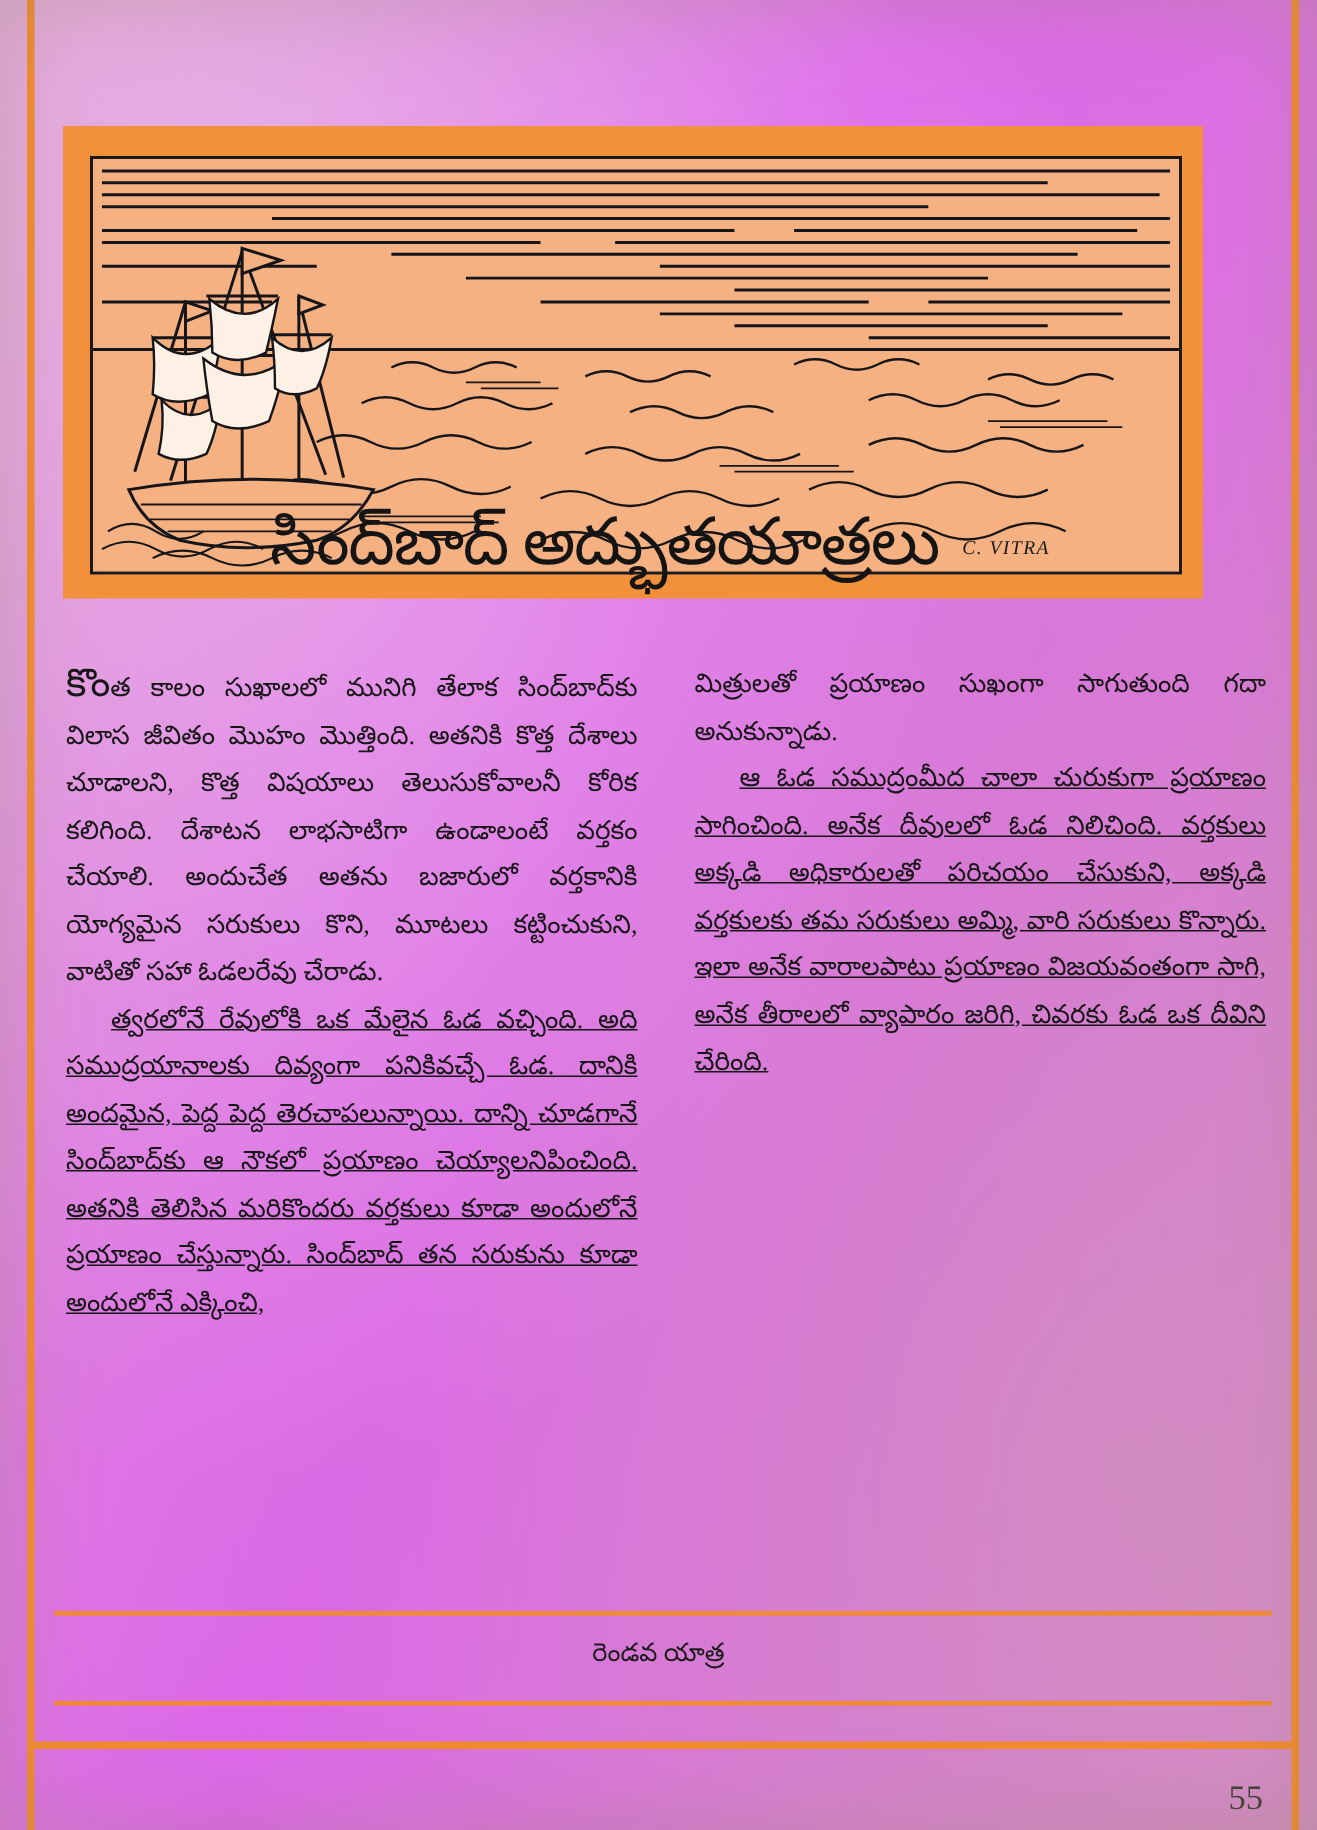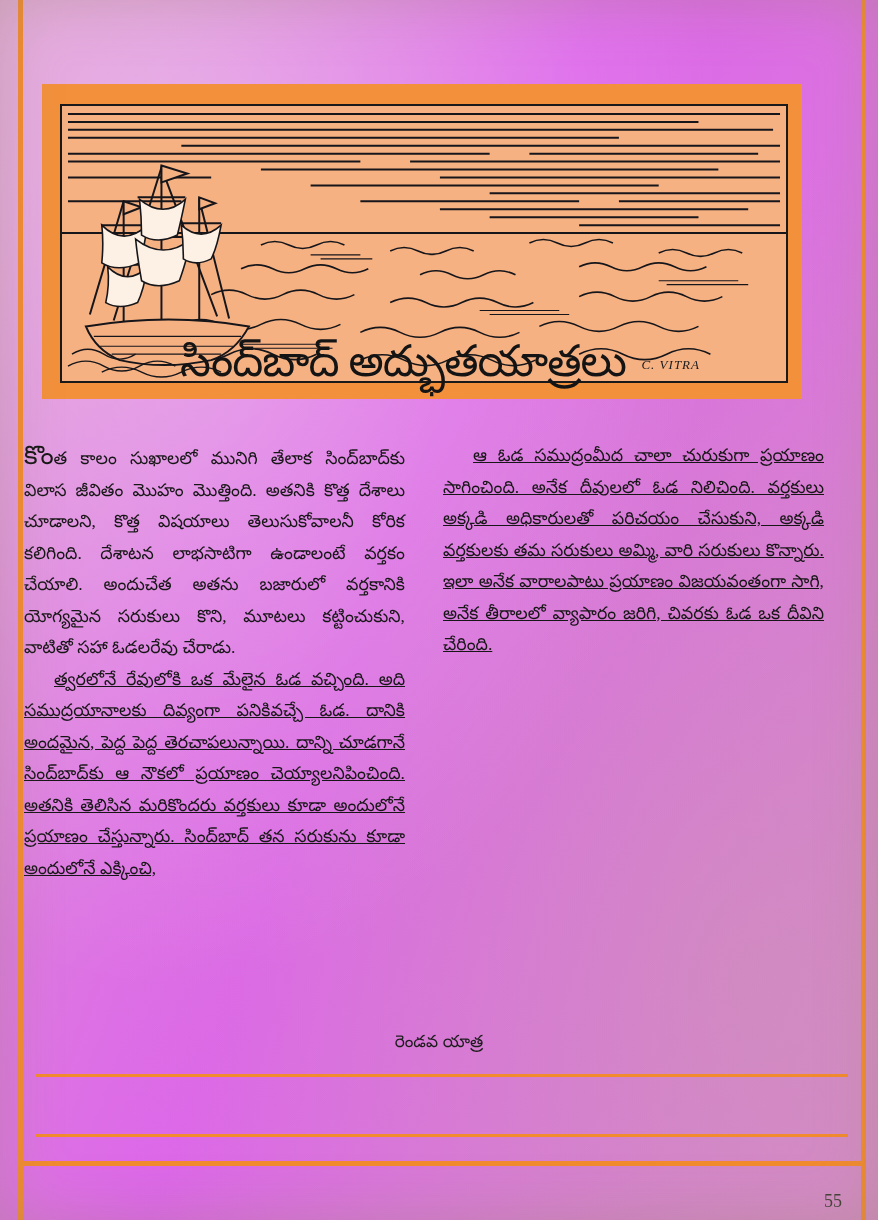--- a/index.html
+++ b/index.html
@@ -97,21 +97,21 @@
     font-size: 44px;
     line-height: 80px;
     color: #141414;
     white-space: nowrap;
     letter-spacing: -1px;
   }
 
   
   .columns {
     position: absolute;
-    left: 24px;
+    left: 44px;
     top: 440px;
     width: 800px;
     height: 600px;
     display: flex;
     gap: 38px;
     justify-content: center;
   }
   .col {
     width: 381px;
     font-family: "Liberation Serif", serif;
@@ -143,32 +143,32 @@
   .footer-rule-bottom {
     position: absolute;
     left: 36px; right: 30px;
     top: 1134px;
     height: 3px;
     background: #f28a2e;
   }
   .footer-caption {
     position: absolute;
     left: 0; right: 0;
-    top: 1032px;
+    top: 1092px;
     text-align: center;
-    font-family: Liberation Sans, sans-serif;
+    font-family: Liberation Serif, serif;
     font-size: 17px;
     color: #1b1b1b;
   }
   .page-number {
     position: absolute;
     right: 36px;
     bottom: 8px;
     font-family: "Liberation Serif", serif;
-    font-size: 18px;
+    font-size: 23px;
     color: #3d3d35;
   }
 </style>
 </head>
 <body>
 
 <div class="page">
   <div class="paper-tex"></div>
 
   <div class="frame-left"></div>
@@ -286,20 +286,21 @@
   </div>
 
   <div class="title">సింద్‌బాద్ అద్భుతయాత్రలు</div>
 
   <div class="columns">
     <div class="col">
       <p class="dropcap-para">కొంత కాలం సుఖాలలో మునిగి తేలాక సింద్‌బాద్‌కు విలాస జీవితం మొహం మొత్తింది. అతనికి కొత్త దేశాలు చూడాలని, కొత్త విషయాలు తెలుసుకోవాలనీ కోరిక కలిగింది. దేశాటన లాభసాటిగా ఉండాలంటే వర్తకం చేయాలి. అందుచేత అతను బజారులో వర్తకానికి యోగ్యమైన సరుకులు కొని, మూటలు కట్టించుకుని, వాటితో సహా ఓడలరేవు చేరాడు.</p>
       <p class="indent">త్వరలోనే రేవులోకి ఒక మేలైన ఓడ వచ్చింది. అది సముద్రయానాలకు దివ్యంగా పనికివచ్చే ఓడ. దానికి అందమైన, పెద్ద పెద్ద తెరచాపలున్నాయి. దాన్ని చూడగానే సింద్‌బాద్‌కు ఆ నౌకలో ప్రయాణం చెయ్యాలనిపించింది. అతనికి తెలిసిన మరికొందరు వర్తకులు కూడా అందులోనే ప్రయాణం చేస్తున్నారు. సింద్‌బాద్ తన సరుకును కూడా అందులోనే ఎక్కించి,</p>
     </div>
     <div class="col">
+      <p>మిత్రులతో ప్రయాణం సుఖంగా సాగుతుంది గదా అనుకున్నాడు.</p>
       <p class="indent">ఆ ఓడ సముద్రంమీద చాలా చురుకుగా ప్రయాణం సాగించింది. అనేక దీవులలో ఓడ నిలిచింది. వర్తకులు అక్కడి అధికారులతో పరిచయం చేసుకుని, అక్కడి వర్తకులకు తమ సరుకులు అమ్మి, వారి సరుకులు కొన్నారు. ఇలా అనేక వారాలపాటు ప్రయాణం విజయవంతంగా సాగి, అనేక తీరాలలో వ్యాపారం జరిగి, చివరకు ఓడ ఒక దీవిని చేరింది.</p>
     </div>
   </div>
 
   <div class="footer-rule-top"></div>
   <div class="footer-caption">రెండవ యాత్ర</div>
   <div class="footer-rule-bottom"></div>
 
   <div class="page-number">55</div>
 

